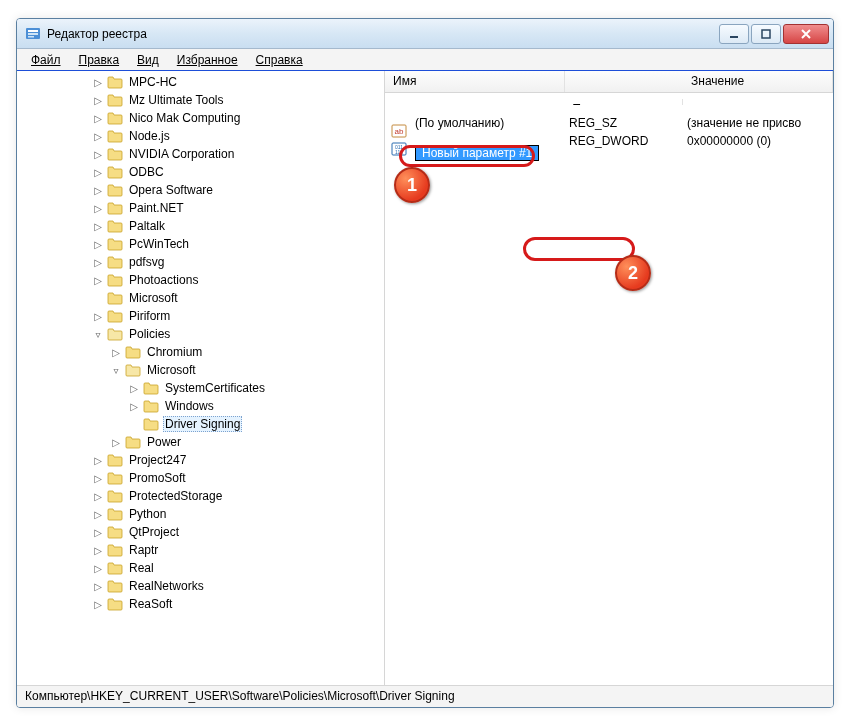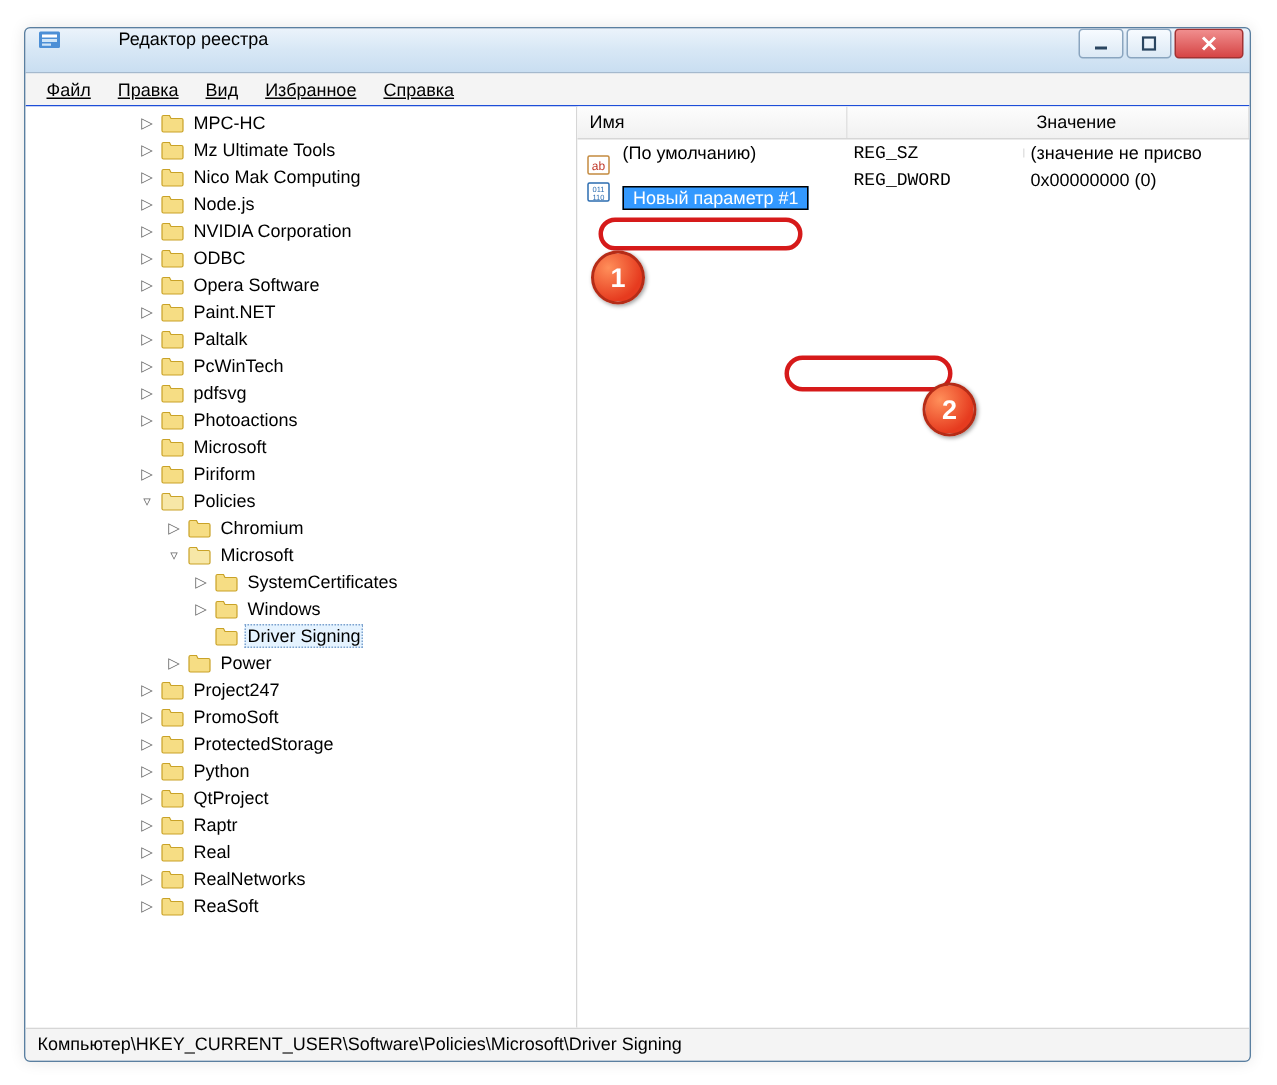--- a/index.html
+++ b/index.html
@@ -25,23 +25,23 @@
     box-shadow: 0 0 10px rgba(0,0,0,0.1);
     display: flex;
     flex-direction: column;
     border-radius: 4px;
     overflow: hidden;
   }
   .titlebar {
     height: 30px;
     background: linear-gradient(to bottom, #ebf3fb 0%, #d7e7f5 50%, #c9def1 100%);
     display: flex;
+    align-items: center;
     padding: 0 4px 0 8px;
     border-bottom: 1px solid #a5b9cd;
-    gap: 32px;
   }
   .titlebar .app-icon {
     width: 16px; height: 16px;
     margin-right: 6px;
     display:flex; align-items:center; justify-content:center;
   }
   .title-text { flex: 0 1 auto; }
   .titlebar-spacer { flex: 1; }
   .win-controls { display: flex; gap: 2px; }
   .win-btn {
@@ -122,20 +122,21 @@
     background: #e5f3ff;
     border: 1px dotted #7da2ce;
     padding: 0 1px;
   }
   .list-pane {
     flex: 1;
     display: flex;
     flex-direction: column;
     background: #fff;
     position: relative;
+    gap: 21px;
   }
   .list-header {
     display: flex;
     height: 22px;
     border-bottom: 1px solid #d6d6d6;
     background: linear-gradient(#fdfdfd,#f1f1f1);
     font-size: 12px;
   }
   .col {
     border-right: 1px solid #e2e2e2;
@@ -155,21 +156,21 @@
     font-size: 12px;
   }
   .val-icon {
     width: 16px; height: 16px;
     margin: 16px 4px 0 6px;
     flex: 0 0 16px;
     display:flex;align-items:center;justify-content:center;
   }
   .cell { padding: 0 4px; overflow:hidden; text-overflow:ellipsis; white-space:nowrap;}
   .cell-name { width: 154px; }
-  .cell-type { width: 118px; font-family: Liberation Mono, monospace; }
+  .cell-type { width: 118px; }
   .cell-val { flex:1; }
   .editing-name {
     display:inline-block;
     background: #3399ff;
     color:#fff;
     border:1px solid #000;
     padding: 0 6px;
     line-height:14px;
     margin-top:24px;
   }

